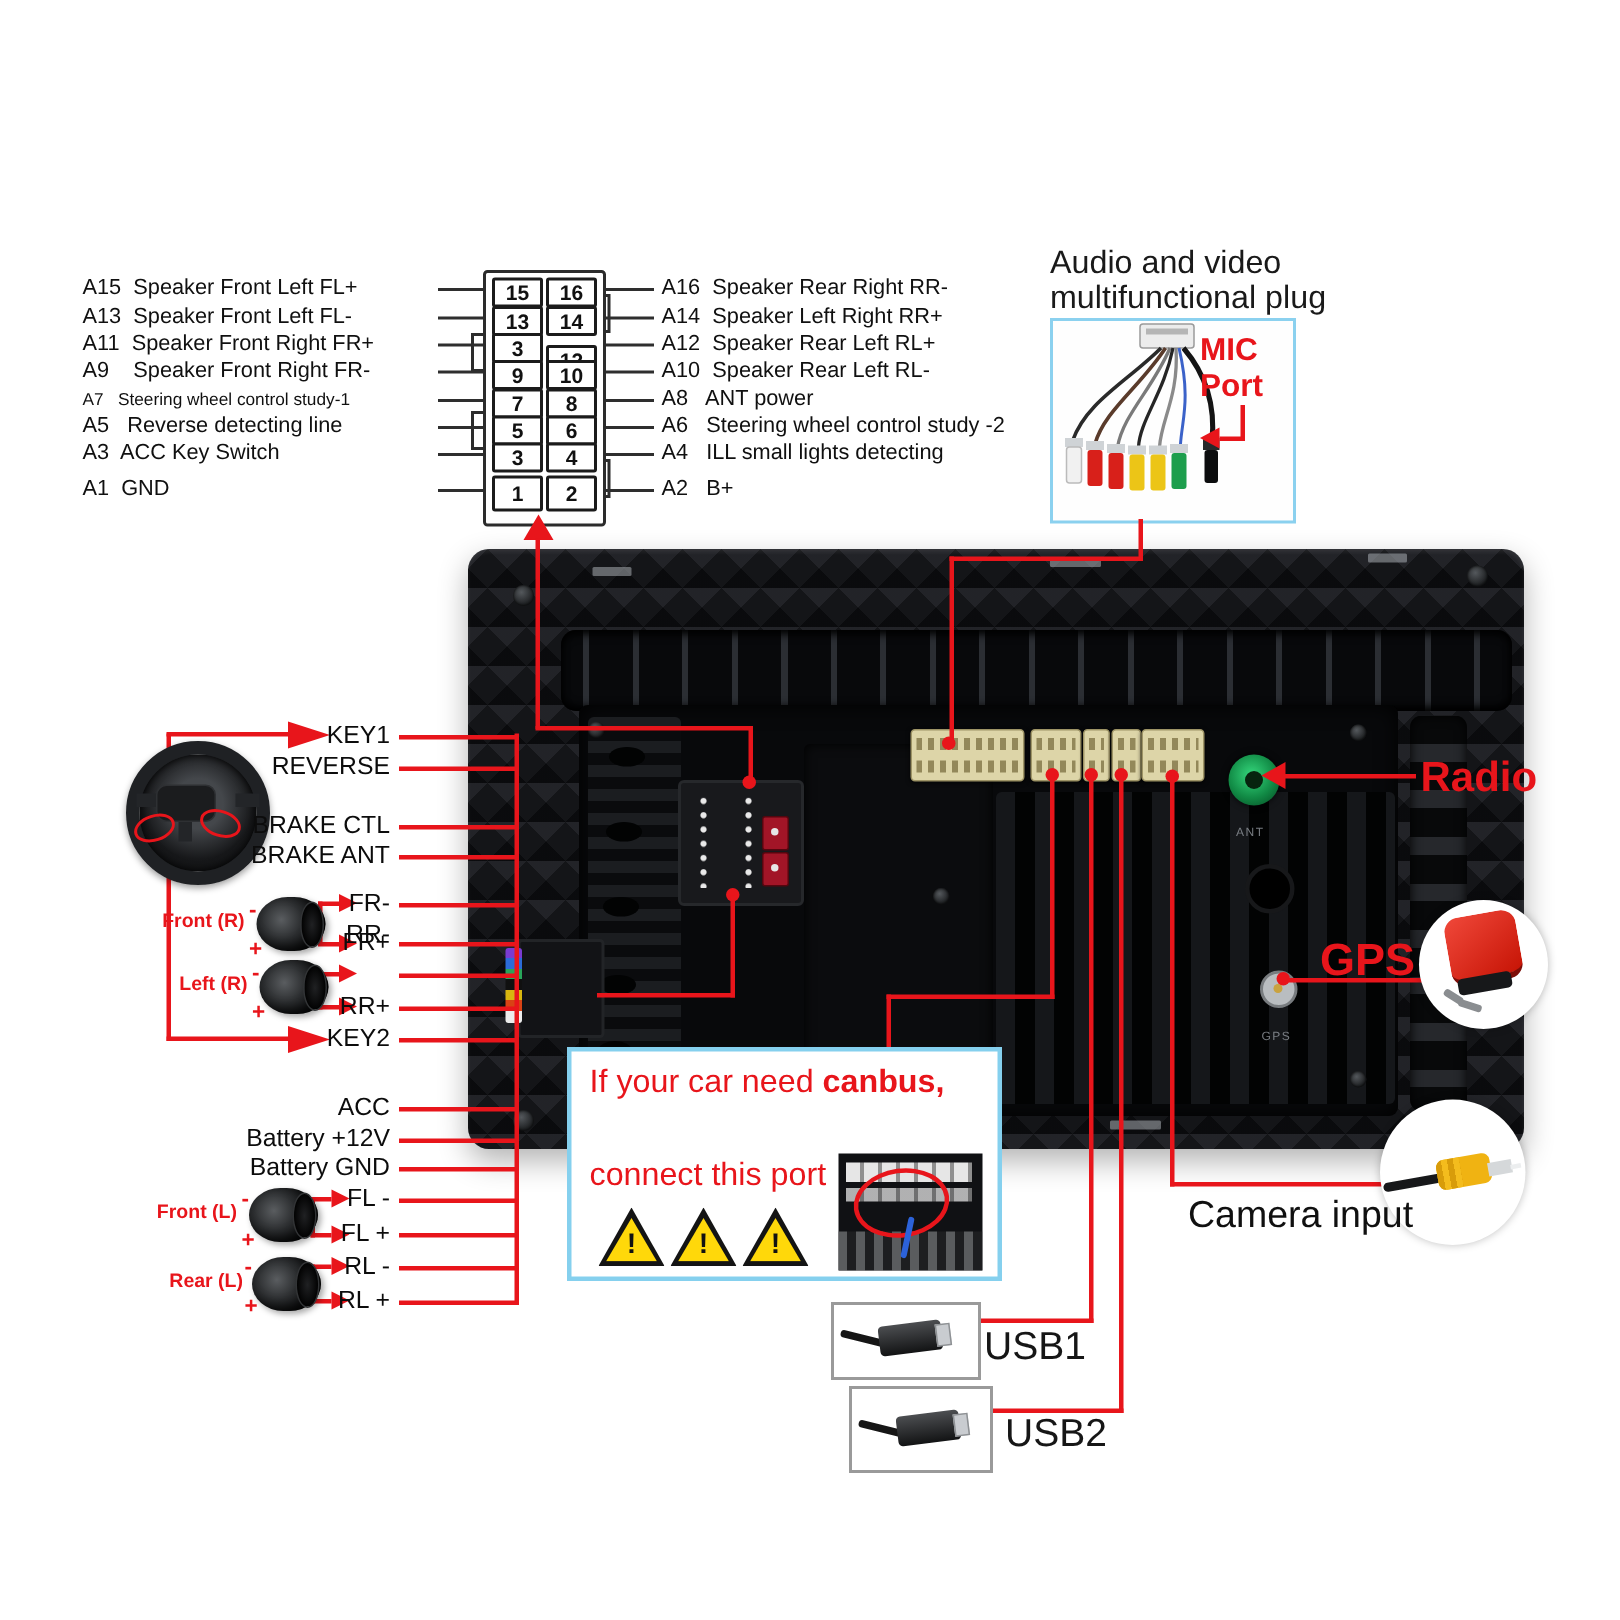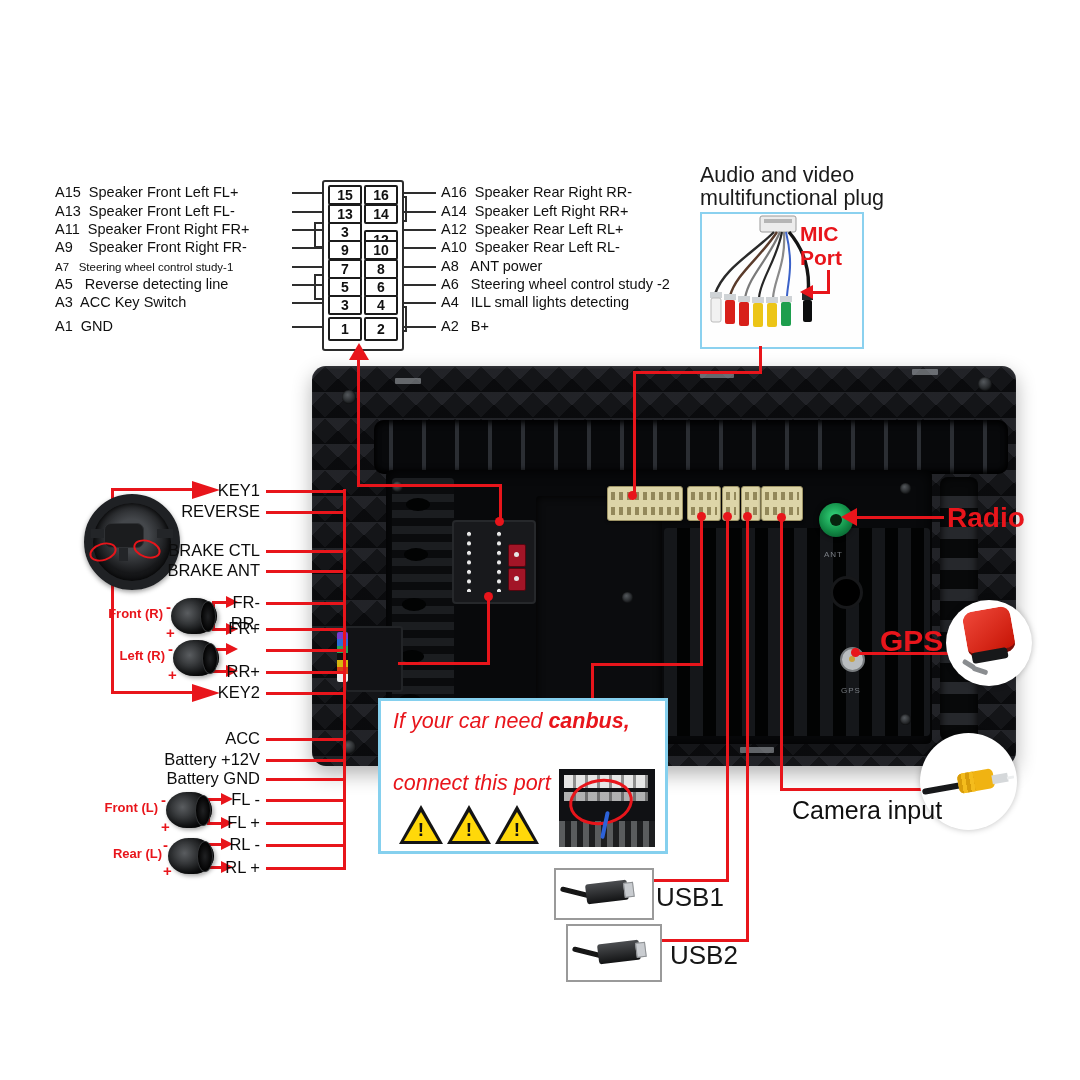--- a/index.html
+++ b/index.html
@@ -86,21 +86,21 @@
     box-shadow:2px 2px 4px rgba(0,0,0,.35), inset -5px -3px 7px rgba(0,0,0,.75);}
   .spk::after{content:"";position:absolute;right:1px;top:3px;width:14px;height:29px;border-radius:50%;
     background:radial-gradient(#202123,#000 75%);border:1px solid #323436;}
   .wheel{position:absolute;left:84px;top:494px;width:78px;height:78px;border-radius:50%;border:9px solid #1f2124;z-index:6;
     background:radial-gradient(circle at 50% 42%,#44474b 0 28%,#17181a 62%,#0a0b0c);box-shadow:inset 0 0 6px #000,0 2px 5px rgba(0,0,0,.4);}
   .wheel-hub{position:absolute;left:11px;top:20px;width:38px;height:23px;background:#1b1c1e;border:1px solid #2e3033;border-radius:7px;}
   .wheel-spoke{position:absolute;background:#232528;}
   .wheel-oval{position:absolute;width:24px;height:14px;border:2px solid #e8151b;border-radius:50%;background:transparent;}
   
   .canbus-box{position:absolute;left:378px;top:698px;width:284px;height:150px;background:#fff;border:3px solid #85d0ee;z-index:6;}
-  .cb-line{position:absolute;left:12px;font-size:21.5px;font-weight:500;color:#e8151b;white-space:nowrap;font-style:italic;}
+  .cb-line{position:absolute;left:12px;font-size:21.5px;font-weight:500;color:#e8151b;white-space:nowrap;}
   .cb-bold{font-weight:800;}
   .warn{position:absolute;width:44px;height:39px;clip-path:polygon(50% 0,100% 100%,0 100%);background:#141414;z-index:7;}
   .warn-inner{position:absolute;left:5px;top:7px;width:34px;height:29px;clip-path:polygon(50% 0,100% 100%,0 100%);background:#ffd80a;}
   .warn-mark{position:absolute;left:0;width:100%;text-align:center;top:14px;font-weight:800;font-size:19px;color:#111;z-index:2;}
   .cb-photo{position:absolute;left:178px;top:68px;width:96px;height:78px;background:#101114;overflow:hidden;z-index:7;}
   .cb-strip{position:absolute;left:5px;width:84px;background:repeating-linear-gradient(90deg,#e6e6e6 0 9px,#8f8f8f 9px 12px);}
   .cb-fins{position:absolute;left:0;bottom:0;width:100%;height:26px;background:repeating-linear-gradient(90deg,#5a5c5e 0 6px,#1d1e20 6px 12px);}
   .cb-ellipse{position:absolute;left:10px;top:10px;width:58px;height:40px;border:3.5px solid #e8151b;border-radius:50%;transform:rotate(-8deg);}
   .cb-wire{position:absolute;left:44px;top:42px;width:4px;height:28px;background:#2c62d9;transform:rotate(12deg);border-radius:2px;}
   

